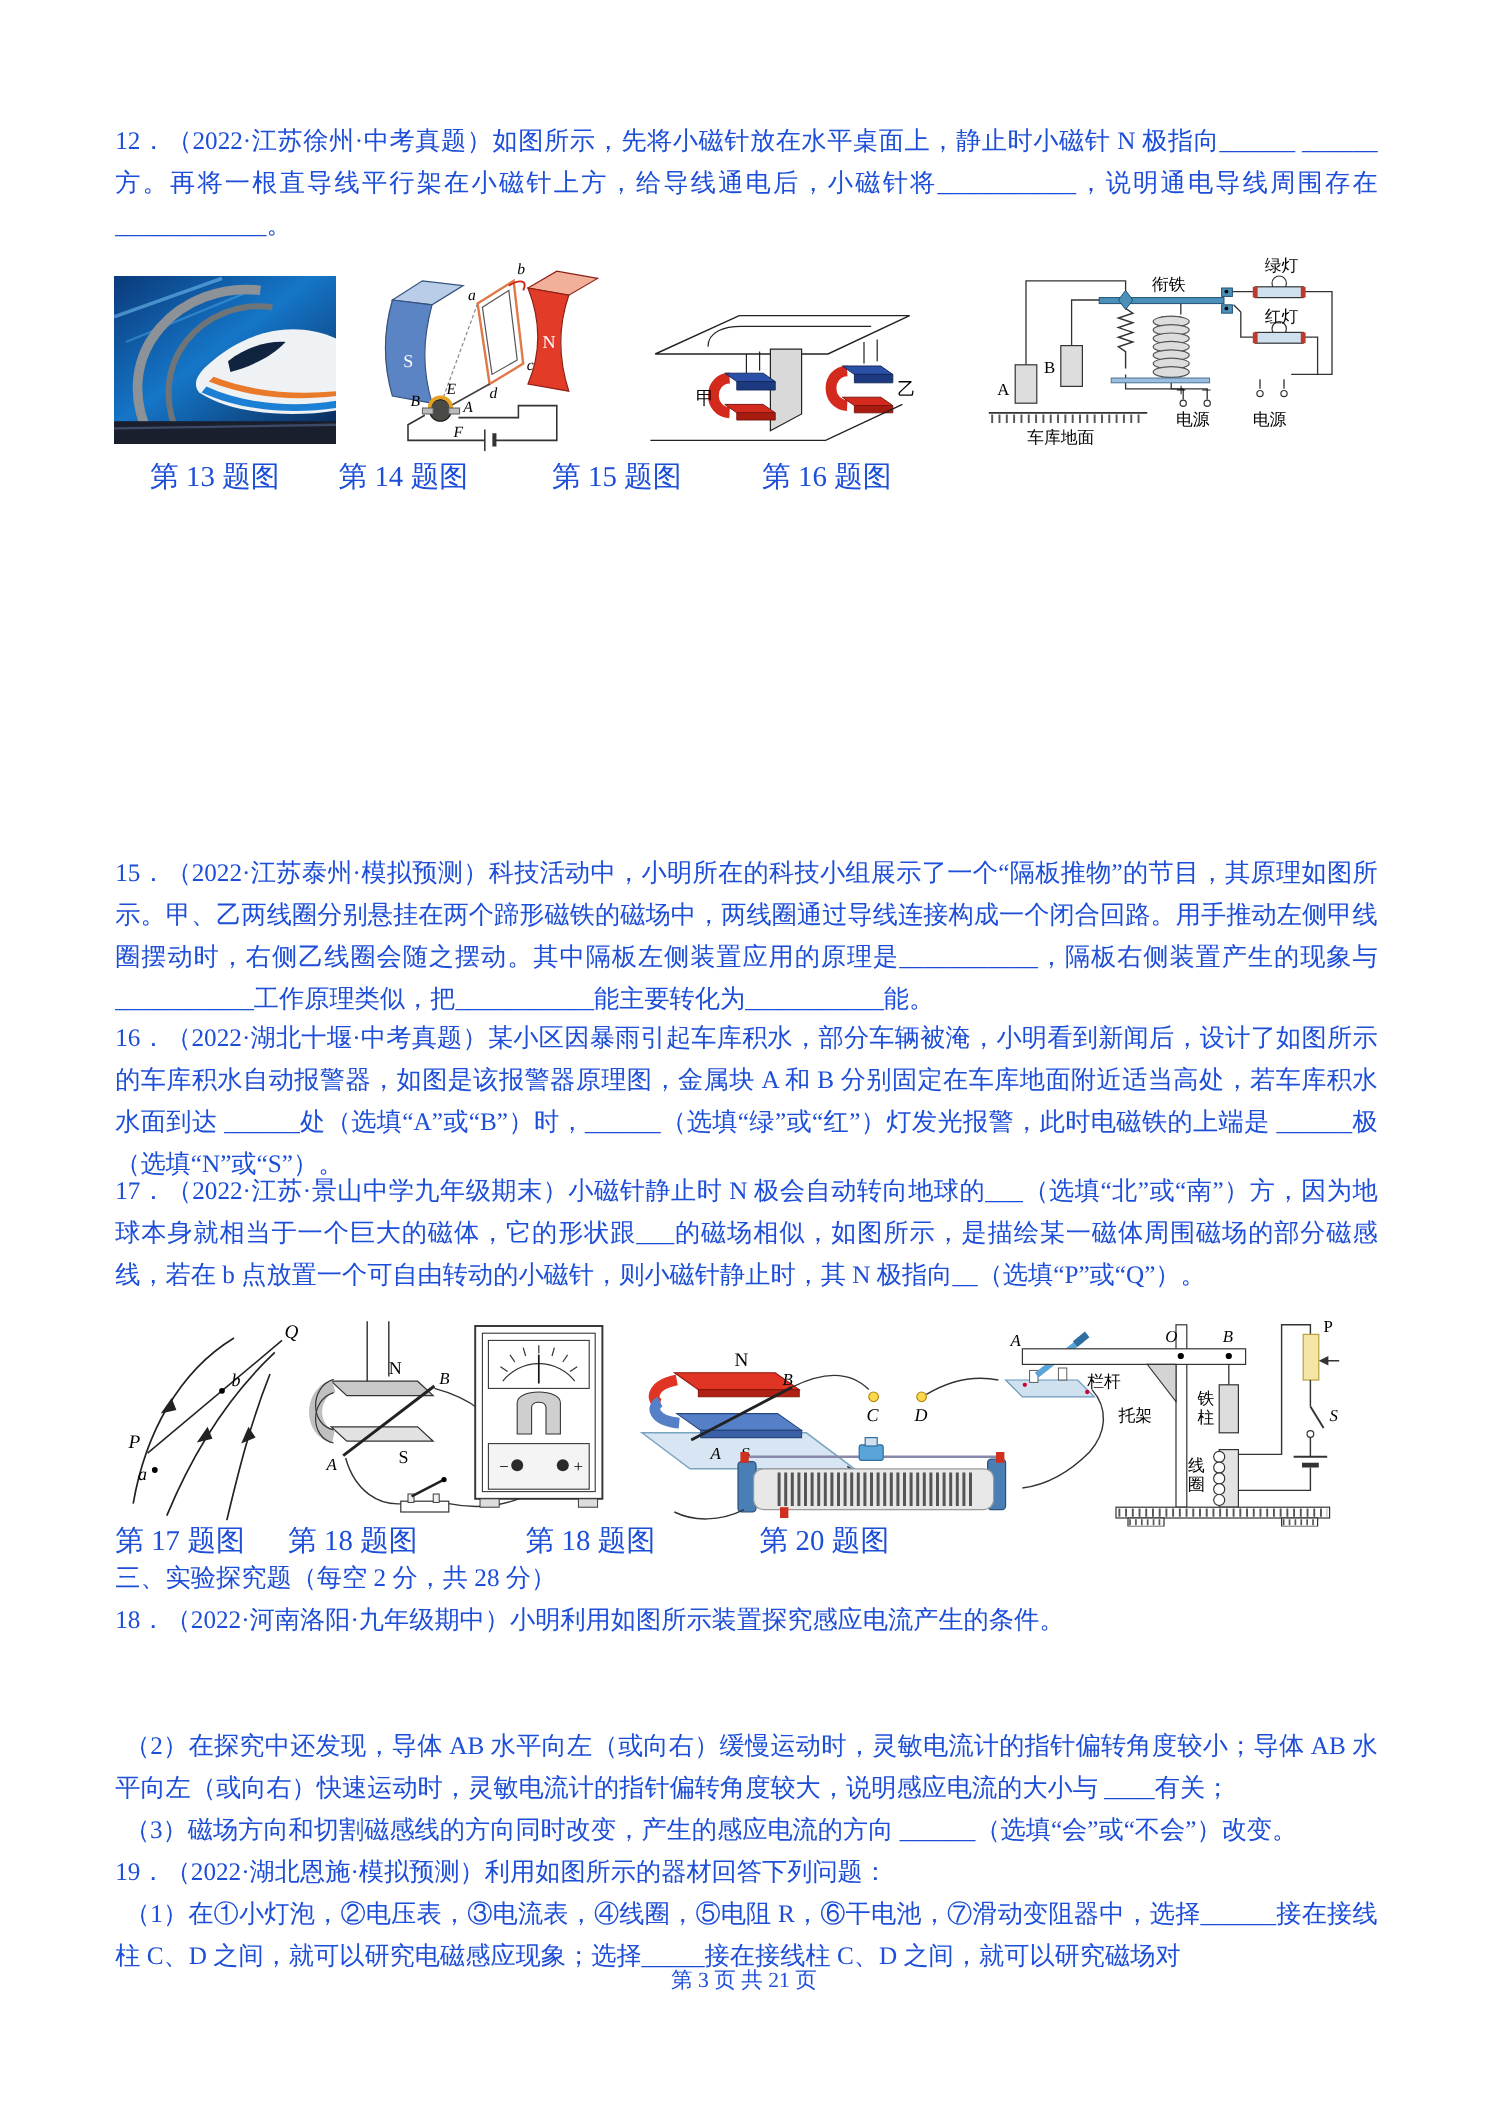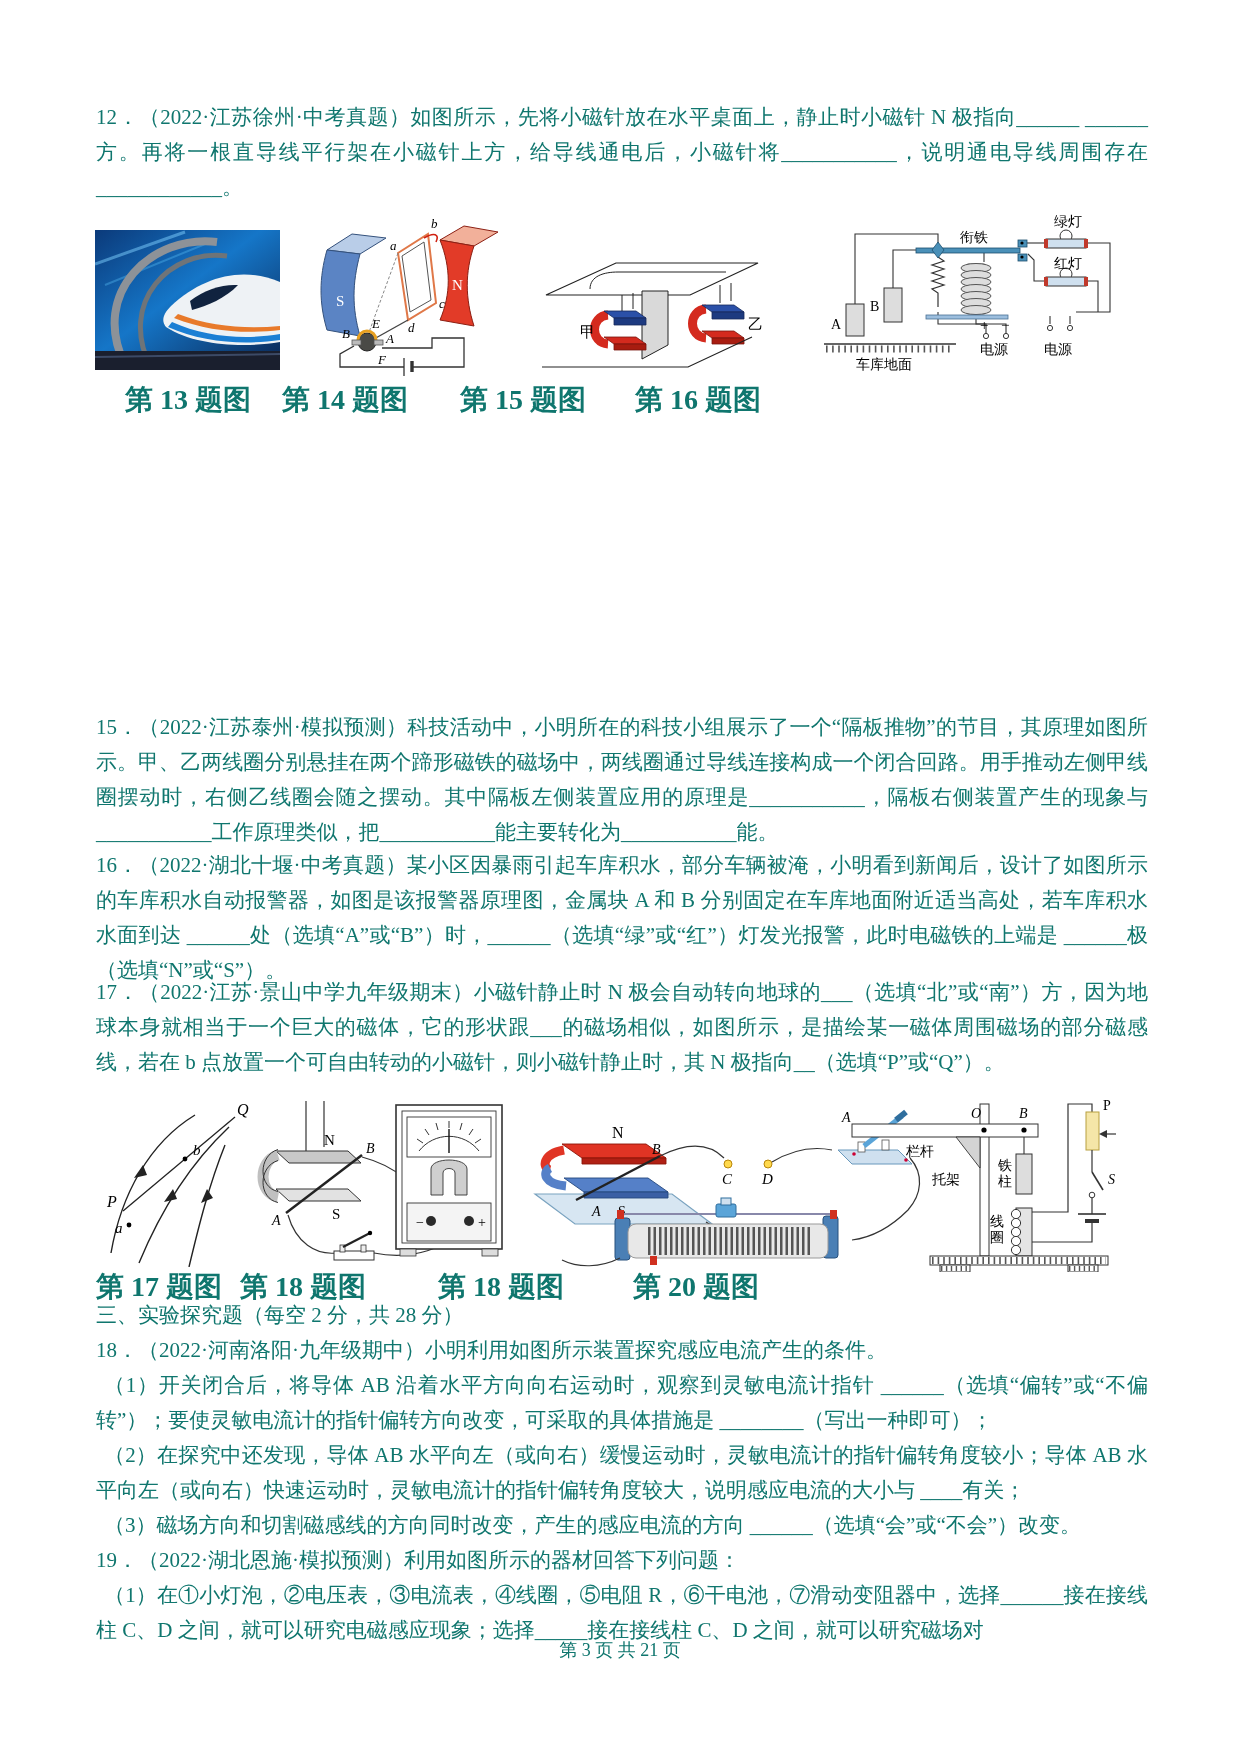--- a/index.html
+++ b/index.html
@@ -1,20 +1,20 @@
 <!DOCTYPE html>
 <html><head>
 <meta charset="utf-8">
 <style>
   html,body{margin:0;padding:0;background:#888;}
   .page{position:relative;width:1240px;height:1754px;background:#ffffff;overflow:hidden;
-        font-family:"Liberation Serif","DejaVu Serif",serif;color:#0f766e;}
+        font-family:"Liberation Serif","DejaVu Serif",serif;color:#1d4ed8;}
   .para{position:absolute;left:96px;width:1052px;font-size:21px;line-height:35px;
         text-align:justify;white-space:pre-wrap;}
-  .cap{position:absolute;font-size:28px;white-space:nowrap;font-weight:bold;}
+  .cap{position:absolute;font-size:24px;white-space:nowrap;}
   .fig{position:absolute;}
   .footer{position:absolute;left:0;width:100%;text-align:center;font-size:18px;}
   svg text{font-family:"Liberation Serif","DejaVu Serif",serif;}
   .it{font-style:italic;}
 </style>
 </head>
 <body>
 
 <div class="page">
 
@@ -350,21 +350,20 @@
   </svg>
 
   <div class="cap" style="left:96px;top:1268px">第 17 题图</div>
   <div class="cap" style="left:240px;top:1268px">第 18 题图</div>
   <div class="cap" style="left:438px;top:1268px">第 18 题图</div>
   <div class="cap" style="left:633px;top:1268px">第 20 题图</div>
 
   <div class="para" style="top:1298px">三、实验探究题（每空 2 分，共 28 分）</div>
 
   <div class="para" style="top:1333px">18．（2022·河南洛阳·九年级期中）小明利用如图所示装置探究感应电流产生的条件。</div>
-  <div class="para" style="top:1368px;text-indent:8px">（1）开关闭合后，将导体 AB 沿着水平方向向右运动时，观察到灵敏电流计指针 ______（选填“偏转”或“不偏转”）；要使灵敏电流计的指针偏转方向改变，可采取的具体措施是 ________（写出一种即可）；</div>
   <div class="para" style="top:1438px;text-indent:8px">（2）在探究中还发现，导体 AB 水平向左（或向右）缓慢运动时，灵敏电流计的指针偏转角度较小；导体 AB 水平向左（或向右）快速运动时，灵敏电流计的指针偏转角度较大，说明感应电流的大小与 ____有关；</div>
   <div class="para" style="top:1508px;text-indent:8px">（3）磁场方向和切割磁感线的方向同时改变，产生的感应电流的方向 ______（选填“会”或“不会”）改变。</div>
 
   <div class="para" style="top:1543px">19．（2022·湖北恩施·模拟预测）利用如图所示的器材回答下列问题：</div>
   <div class="para" style="top:1578px;text-indent:8px">（1）在①小灯泡，②电压表，③电流表，④线圈，⑤电阻 R，⑥干电池，⑦滑动变阻器中，选择______接在接线柱 C、D 之间，就可以研究电磁感应现象；选择_____接在接线柱 C、D 之间，就可以研究磁场对</div>
 
   <div class="footer" style="top:1638px">第 3 页 共 21 页</div>
 
 </div>
 

